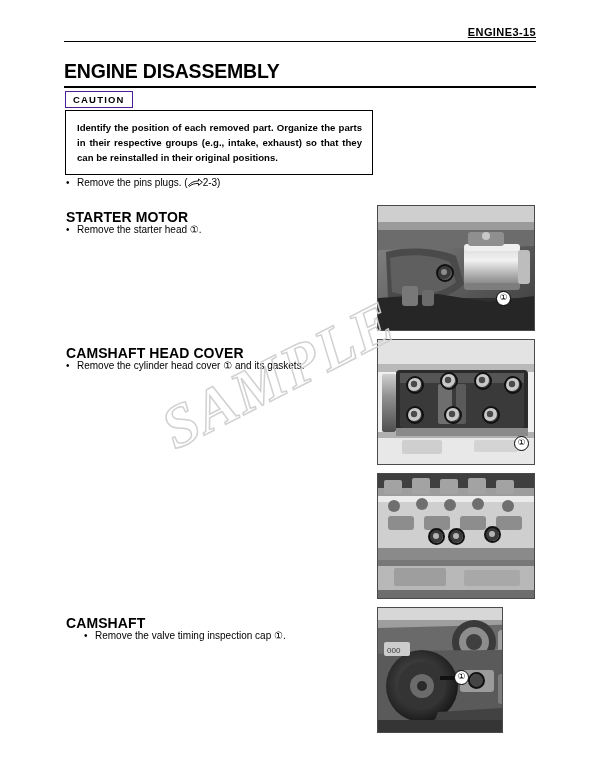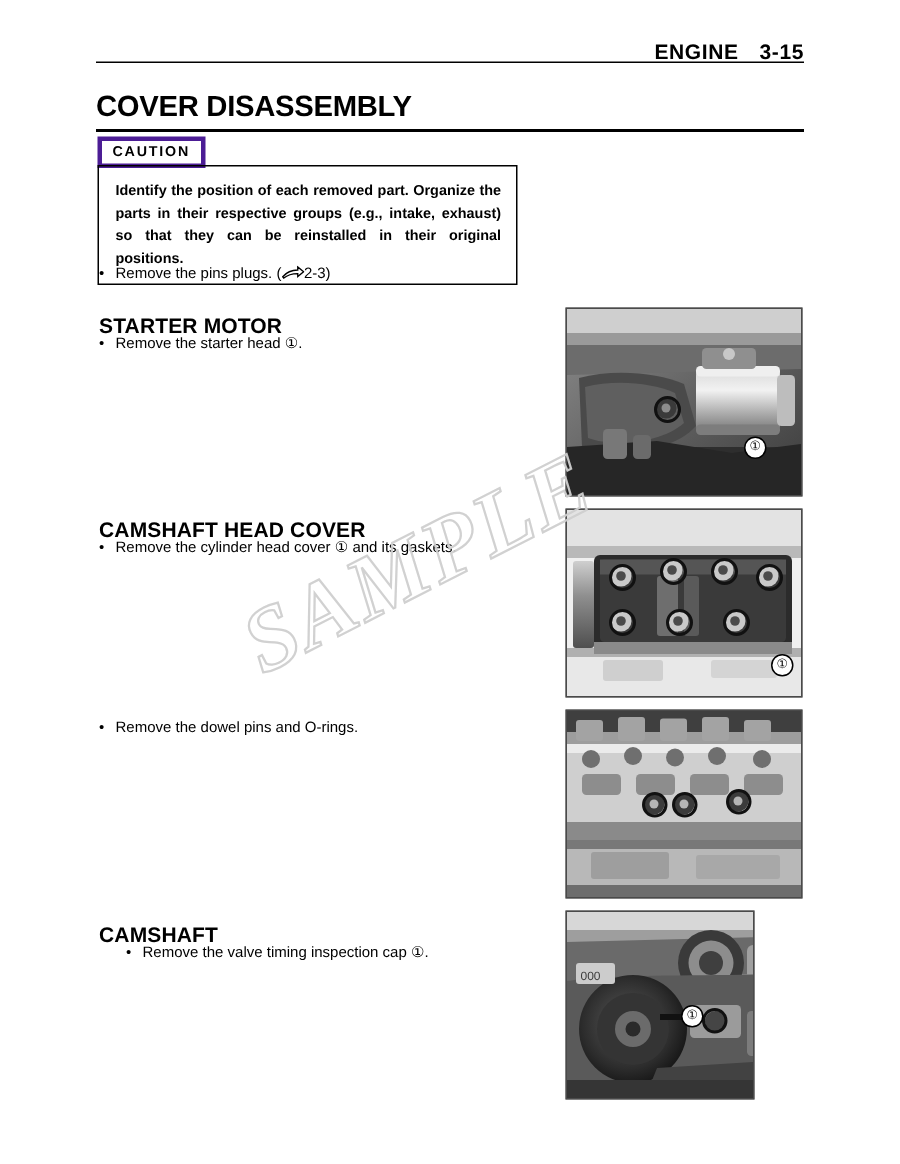--- a/index.html
+++ b/index.html
@@ -21,24 +21,24 @@
 
   
   .header {
     position: absolute;
     left: 64px;
     top: 26px;
     width: 472px;
     display: flex;
     justify-content: flex-end;
     align-items: flex-end;
-    gap: 14px;
-    font-size: 14px;
+    font-size: 11px;
     font-weight: bold;
     letter-spacing: 0.4px;
+    text-decoration: underline;
   }
   .header-rule {
     position: absolute;
     left: 64px;
     top: 41px;
     width: 472px;
     height: 1px;
     background: #000;
   }
 
@@ -58,31 +58,31 @@
     width: 472px;
     height: 2px;
     background: #000;
   }
 
   
   .caution-tag {
     position: absolute;
     left: 65px;
     top: 91px;
-    border: 3px solid #4c1d95;
+    border: 1px solid #4c1d95;
     padding: 2px 7px 2px 7px;
     font-size: 9.5px;
     font-weight: bold;
     letter-spacing: 1.2px;
   }
   .caution-box {
     position: absolute;
     left: 65px;
     top: 110px;
-    width: 280px;
+    width: 308px;
     border: 1px solid #000;
     box-sizing: border-box;
     padding: 9px 10px 9px 11px;
   }
   .caution-text {
     font-size: 9.6px;
     font-weight: bold;
     line-height: 15px;
     text-align: justify;
     text-justify: inter-word;
@@ -177,21 +177,21 @@
 <body>
 
 <div id="page">
 
   <div class="header">
     <span>ENGINE</span>
     <span>3-15</span>
   </div>
   <div class="header-rule"></div>
 
-  <div class="page-title">COVER DISASSEMBLY</div>
+  <div class="page-title">ENGINE DISASSEMBLY</div>
   <div class="title-rule"></div>
 
   <div class="caution-tag">CAUTION</div>
   <div class="caution-box">
     <div class="caution-text">Identify the position of each removed part. Organize the parts in their respective groups (e.g., intake, exhaust) so that they can be reinstalled in their original positions.</div>
   </div>
 
   <div class="bullet" style="left:66px; top:176px; width:300px;">
     <span class="dot">•</span><span>Remove the pins plugs. (</span><span class="bookref"><svg width="15" height="9" viewBox="0 0 15 9">
           <path d="M0.5 7.5 C3 4.5 6 3 10.5 3 L10.5 1 L14.4 4.2 L10.5 7.4 L10.5 5.4 C6.5 5.4 3.5 6.4 1.2 8.4 Z" fill="none" stroke="#000" stroke-width="0.9"></path>
@@ -201,23 +201,20 @@
   <div class="section-head" style="left:66px; top:209px;">STARTER MOTOR</div>
   <div class="bullet" style="left:66px; top:223px; width:300px;">
     <span class="dot">•</span><span>Remove the starter head </span><span class="circ">①</span><span>.</span>
   </div>
 
   <div class="section-head" style="left:66px; top:345px;">CAMSHAFT HEAD COVER</div>
   <div class="bullet" style="left:66px; top:359px; width:310px;">
     <span class="dot">•</span><span>Remove the cylinder head cover </span><span class="circ">①</span><span> and its gaskets.</span>
   </div>
 
-  <div class="bullet" style="left:66px; top:479px; width:300px;">
-    <span class="dot">•</span><span>Remove the dowel pins and O-rings.</span>
-  </div>
 
   <div class="section-head" style="left:66px; top:615px;">CAMSHAFT</div>
   <div class="bullet" style="left:66px; top:629px; width:300px;margin-left:18px;">
     <span class="dot">•</span><span>Remove the valve timing inspection cap </span><span class="circ">①</span><span>.</span>
   </div>
 
   <div class="photo" style="left:377px; top:205px; width:158px; height:126px;">
     <svg width="156" height="124" viewBox="0 0 156 124">
       <defs>
         <linearGradient id="g1" x1="0" y1="0" x2="1" y2="1">

